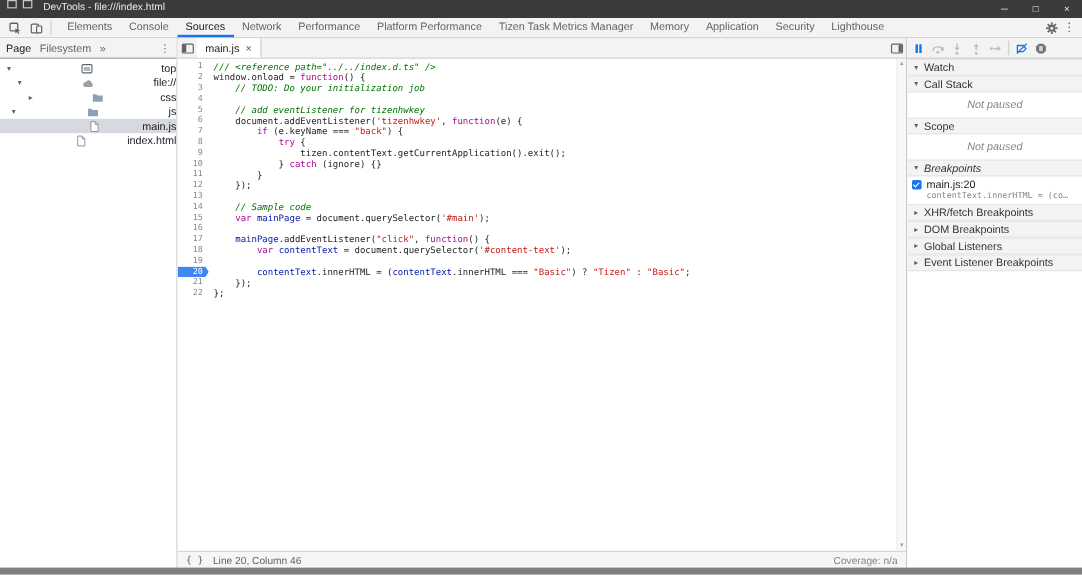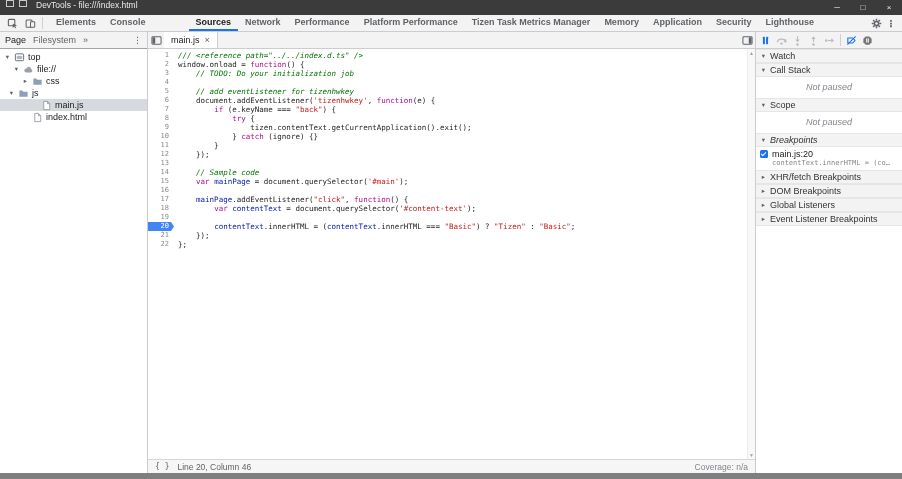--- a/index.html
+++ b/index.html
@@ -8,43 +8,43 @@
 
   
   .titlebar{height:15px;background:#3b3b3b;display:flex;align-items:flex-start;color:#e8eaed;font-size:8.5px;flex:none;}
   .app-icons{display:flex;gap:5px;padding:0 6px;align-items:center;}
   .mini-win{width:8px;height:7px;border:1px solid #c9c9c9;}
   .titlebar-title{margin-left:3px;white-space:nowrap;}
   .win-controls{margin-left:auto;display:flex;height:100%;}
   .win-btn{width:26px;display:flex;align-items:center;justify-content:center;font-size:8px;color:#e8eaed;}
 
   
-  .toolbar{height:17px;background:#f3f3f3;border-bottom:1px solid #ccc;display:flex;align-items:flex-start;flex:none;font-weight:bold;}
+  .toolbar{height:17px;background:#f3f3f3;border-bottom:1px solid #ccc;display:flex;align-items:flex-start;flex:none;}
   .tool-icons{display:flex;align-items:center;gap:2px;padding:0 4px;height:100%;}
   .icon-btn{width:16px;height:15px;display:flex;align-items:center;justify-content:center;flex:none;}
   .icon-btn svg{width:11px;height:11px;}
   .vdiv{width:1px;height:12px;background:#d0d0d0;margin:0 2px;flex:none;}
   .tabs{display:flex;height:100%;}
   .tab{padding:0 7px;display:flex;align-items:center;color:#5f6368;border-bottom:2px solid transparent;white-space:nowrap;}
-  .tab.active{color:#1a1a1a;border-bottom-color:#1a73e8;margin-left:36px;}
+  .tab.active{color:#1a1a1a;border-bottom-color:#1a73e8;}
   .toolbar-right{margin-left:auto;display:flex;align-items:center;padding-right:4px;height:100%;}
   .more-icon{font-size:10px;color:#5f6368;width:14px;text-align:center;}
 
   
   .main{flex:1;display:flex;min-height:0;}
 
   
   .navigator{width:148px;flex:none;border-right:1px solid #ccc;display:flex;flex-direction:column;background:#fff;}
   .nav-header{height:17px;flex:none;background:#f3f3f3;border-bottom:1px solid #a3a3a3;display:flex;align-items:center;padding:0 5px;gap:7px;}
   .nav-tab{color:#5f6368;white-space:nowrap;}
   .nav-tab.active{color:#1a1a1a;}
   .nav-overflow{color:#5f6368;}
   .nav-more{margin-left:auto;font-size:9px;color:#5f6368;}
   .tree{flex:1;overflow:hidden;padding-top:2px;}
-  .tree-row{height:12px;display:flex;align-items:center;gap:3px;white-space:nowrap;}
+  .tree-row{height:12px;display:flex;align-items:center;gap:3px;white-space:nowrap;justify-content:space-between;}
   .tree-row.selected{background:#d6dade;}
   .tree-arrow{width:7px;font-size:6.5px;color:#5f6368;text-align:center;flex:none;}
   .tree-icon{width:11px;height:11px;flex:none;display:flex;}
   .tree-icon svg{width:11px;height:11px;}
   .tree-label{color:#202124;}
 
   
   .editor{flex:1;display:flex;flex-direction:column;min-width:0;}
   .editor-tabbar{height:17px;flex:none;background:#f3f3f3;border-bottom:1px solid #ccc;display:flex;align-items:stretch;}
   .editor-tab{background:#fff;border-right:1px solid #ccc;display:flex;align-items:center;gap:5px;padding:0 7px;color:#202124;}

